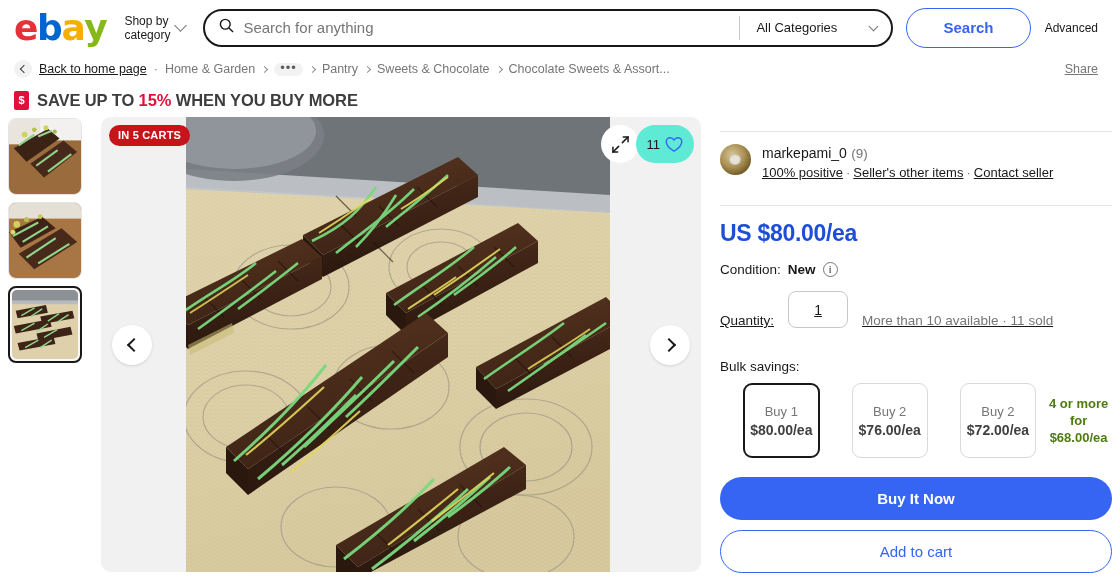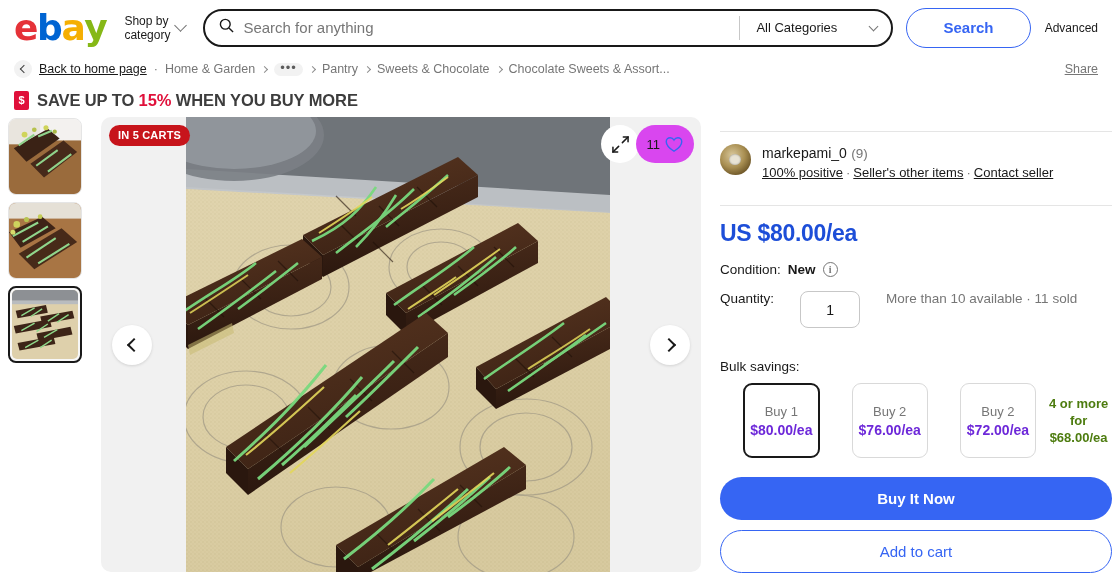--- a/index.html
+++ b/index.html
@@ -282,21 +282,21 @@
     display: flex; align-items: center; justify-content: center;
     cursor: pointer;
     z-index: 6;
   }
   .watch-pill {
     position: absolute;
     right: 7px; top: 8px;
     height: 38px;
     min-width: 58px;
     border-radius: 19px;
-    background: #d946ef;
+    background: #5eead4;
     display: flex; align-items: center; justify-content: center;
     gap: 5px;
     padding: 0 11px;
     cursor: pointer;
     z-index: 6;
   }
   .watch-count { font-size: 13px; color: #191919; font-weight: 400; }
   .nav-arrow {
     position: absolute;
     top: 50%;
@@ -404,23 +404,24 @@
     font-size: 10px;
     font-weight: 700;
     display: flex; align-items: center; justify-content: center;
     font-family: "Liberation Serif", serif;
     cursor: pointer;
     line-height: 13px;
   }
 
   .qty-row {
     display: flex;
-    align-items: flex-start;
-    gap: 26px;
+    align-items: flex-end;
+    gap: 14px;
     margin-top: 14px;
+    text-decoration: underline;
   }
   .qty-label { font-size: 13.5px; color: #191919; }
   .qty-input {
     width: 60px; height: 37px;
     border: 1px solid #c7c7c7;
     border-radius: 8px;
     text-align: center;
     font-size: 14px;
     font-family: "Liberation Sans", sans-serif;
     color: #191919;
@@ -449,21 +450,21 @@
     flex-direction: column;
     align-items: center;
     justify-content: center;
     gap: 3px;
     cursor: pointer;
     background: #fff;
     margin-left: 23px;
   }
   .bulk-tier.selected { border: 2px solid #191919; }
   .bulk-qty { font-size: 13px; color: #767676; }
-  .bulk-price { font-size: 14px; font-weight: 700; color: #6d28d9; }
+  .bulk-price { font-size: 14px; font-weight: 700; color: #404040; }
   .bulk-more {
     width: 82px;
     display: flex;
     flex-direction: column;
     align-items: center;
     justify-content: center;
     text-align: center;
     font-size: 13px;
     font-weight: 700;
     color: #4d7c0f;

